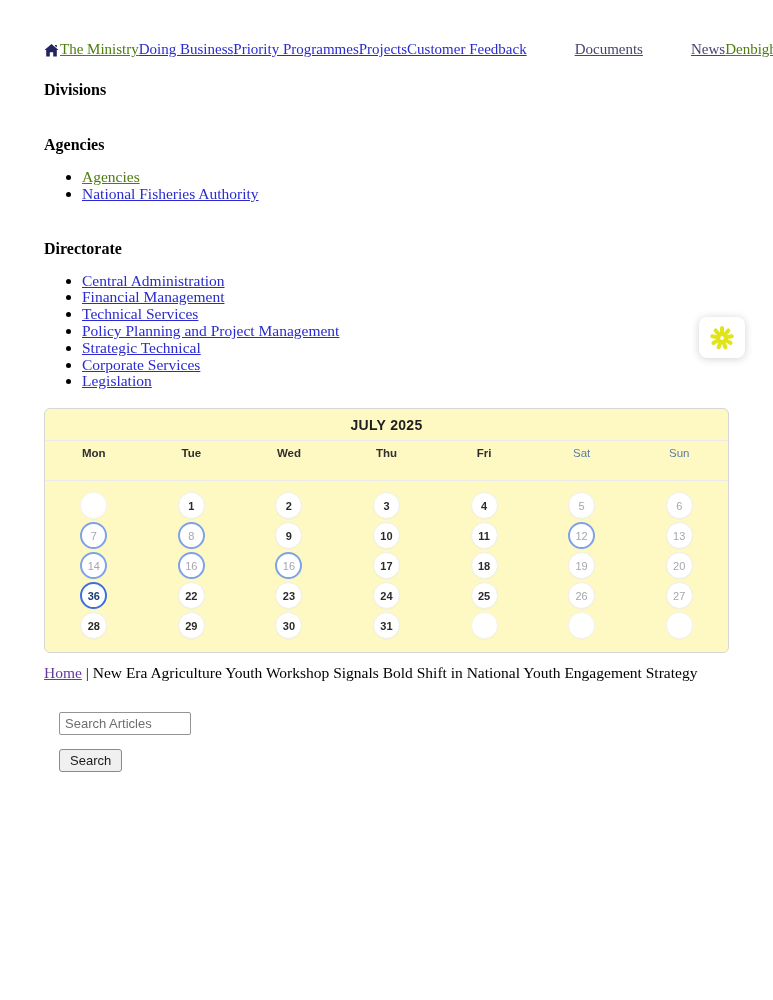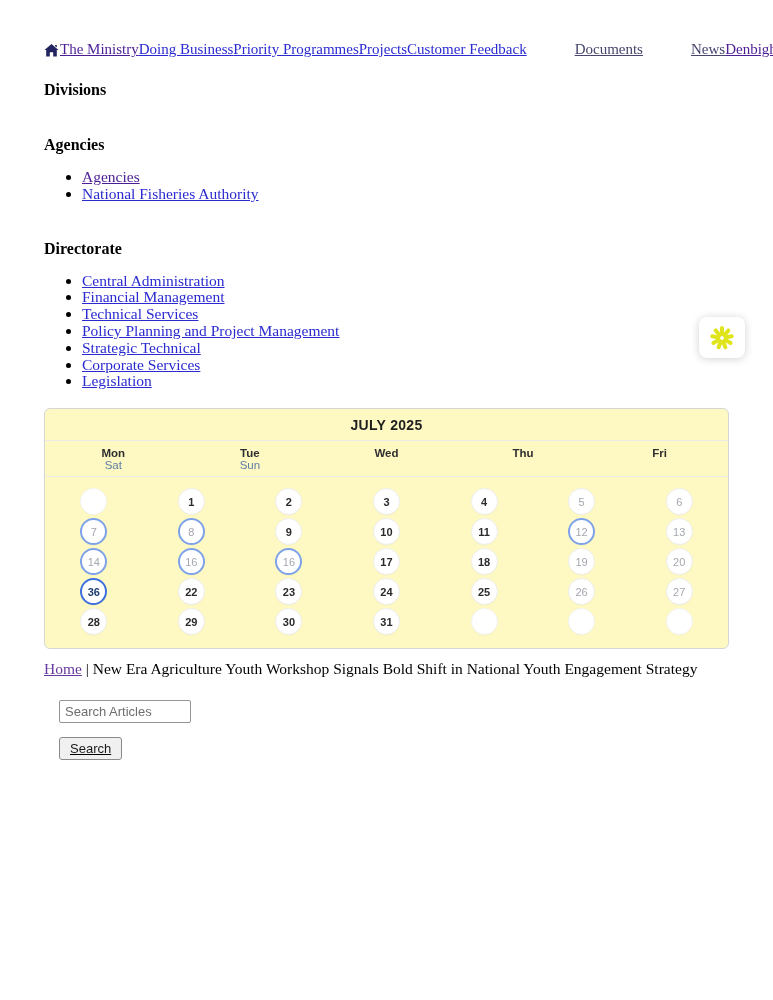--- a/index.html
+++ b/index.html
@@ -3,55 +3,55 @@
 <meta charset="utf-8">
 <style>
   html,body{margin:0;padding:0;background:#ffffff;}
   body{width:773px;height:1000px;position:relative;font-family:"Liberation Serif",serif;color:#000;overflow:hidden;}
   .content{padding:40px 44px 0 44px;}
 
   
   .main-nav{display:flex;flex-wrap:nowrap;align-items:center;font-size:15px;line-height:18px;white-space:nowrap;}
   .main-nav a{text-decoration:underline;}
   .c-blue{color:#2a2ad0;}
-  .c-purple{color:#4c1d95;}
+  .c-purple{color:#4d7c0f;}
   .c-slate{color:#45456e;margin-left:48px;}
   .home-icon{display:inline-flex;margin-right:1px;position:relative;top:1px;}
   .nav-search{display:inline-flex;align-items:center;color:#663a9d;text-decoration:underline;}
   .nav-search .mag{margin-right:3px;position:relative;top:1px;}
 
   
   h3.section-heading{font-size:16px;margin:37px 0 15px 0;font-weight:bold;color:#000;}
   #sections h3:first-child{margin-top:23px;}
   .link-list{margin:0;padding:0 0 0 38px;}
   .link-list li{font-size:15.5px;line-height:16.8px;margin:0;}
   .link-list a{text-decoration:underline;}
 
   
   .calendar{margin-top:18px;border:1px solid #d6d6d6;border-radius:6px;background:#fef9c3;overflow:hidden;font-family:"Liberation Sans",sans-serif;}
   .cal-title{text-align:center;padding:8px 0 7px 0;font-size:14px;font-weight:700;letter-spacing:.3px;color:#1f1f1f;border-bottom:1px solid #ebebeb;}
-  .cal-head{display:grid;grid-template-columns:repeat(5,1fr);padding:6px 0 5px 0;border-bottom:1px solid #ebebeb;}
+  .cal-head{display:grid;grid-template-columns:repeat(7,1fr);padding:6px 0 21px 0;border-bottom:1px solid #ebebeb;}
   .cal-head span{text-align:center;font-size:11.5px;font-weight:700;color:#2f2f2f;}
   .cal-head span.weekend{color:#5b7da6;font-weight:400;}
   .cal-body{padding:8px 0 10px 0;}
   .cal-week{display:grid;grid-template-columns:repeat(7,1fr);margin:3px 0;}
   .cal-cell{display:flex;justify-content:center;}
   .day-circle{width:27px;height:27px;border-radius:50%;border:1px solid #ededed;background:#fff;display:flex;align-items:center;justify-content:center;font-size:11px;font-weight:700;color:#2b2b2b;box-sizing:border-box;box-shadow:0 1px 1px rgba(0,0,0,0.02);}
   .tone-muted{color:#a3a7ae;font-weight:400;}
   .tone-empty{border-color:#f3f3f3;}
   .ring-event{border:2px solid #7ea2e9;}
   .ring-today{border:2px solid #3d6fdf;color:#1d3c72;font-weight:700;}
 
   
   .breadcrumb{margin:10px 0 0 0;font-size:15.5px;line-height:19px;}
   .breadcrumb a{color:#663a9d;}
   .breadcrumb .sep{color:#000;}
 
   
-  .search-form{margin-top:22px;padding-left:15px;font-family:"Liberation Sans",sans-serif;text-decoration:underline;}
+  .search-form{margin-top:30px;padding-left:15px;font-family:"Liberation Sans",sans-serif;}
   .search-input{width:120px;padding:3px 5px;font-size:13px;font-family:"Liberation Sans",sans-serif;border:1px solid #949494;border-radius:2px;color:#333;}
   .search-input::placeholder{color:#6e6e6e;opacity:1;}
   .search-button{display:block;margin-top:14px;font-size:13px;font-family:"Liberation Sans",sans-serif;background:#f0f0f0;border:1px solid #8a8a8a;border-radius:3px;padding:3px 10px;color:#1a1a1a;cursor:pointer;}
 
   
   .a11y-widget{position:absolute;left:699px;top:317px;width:46px;height:41px;background:#fff;border-radius:8px;box-shadow:0 1px 8px rgba(0,0,0,0.18);display:flex;align-items:center;justify-content:center;cursor:pointer;border:none;}
 </style>
 </head>
 <body>
 

